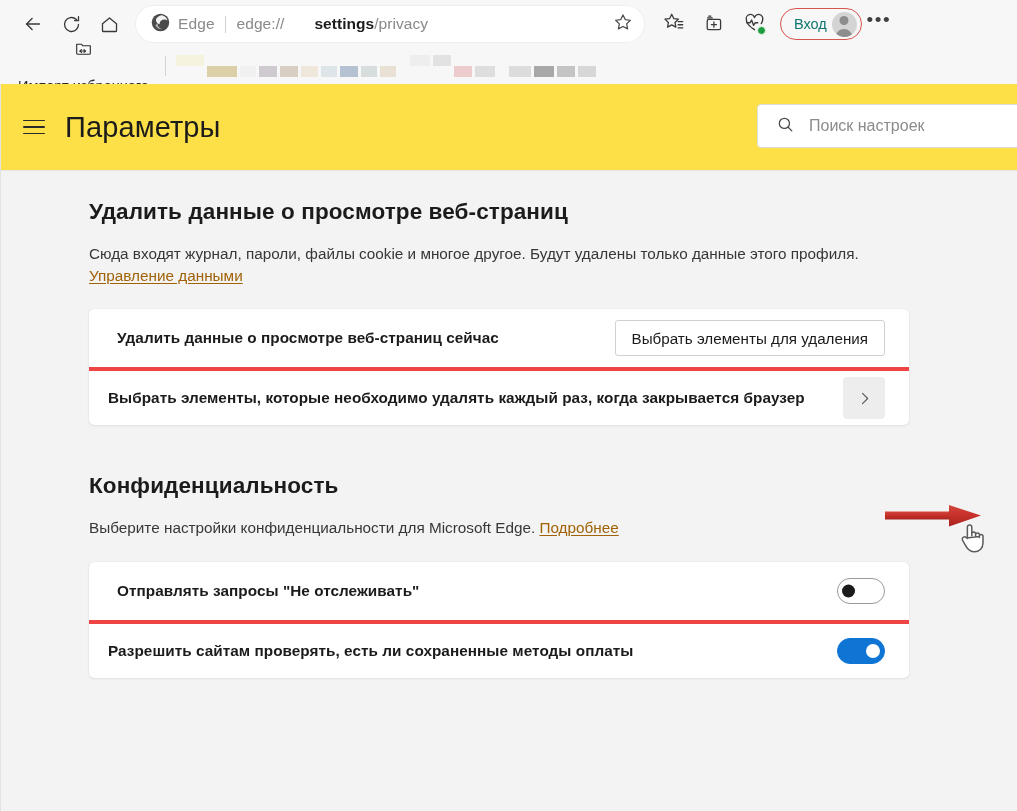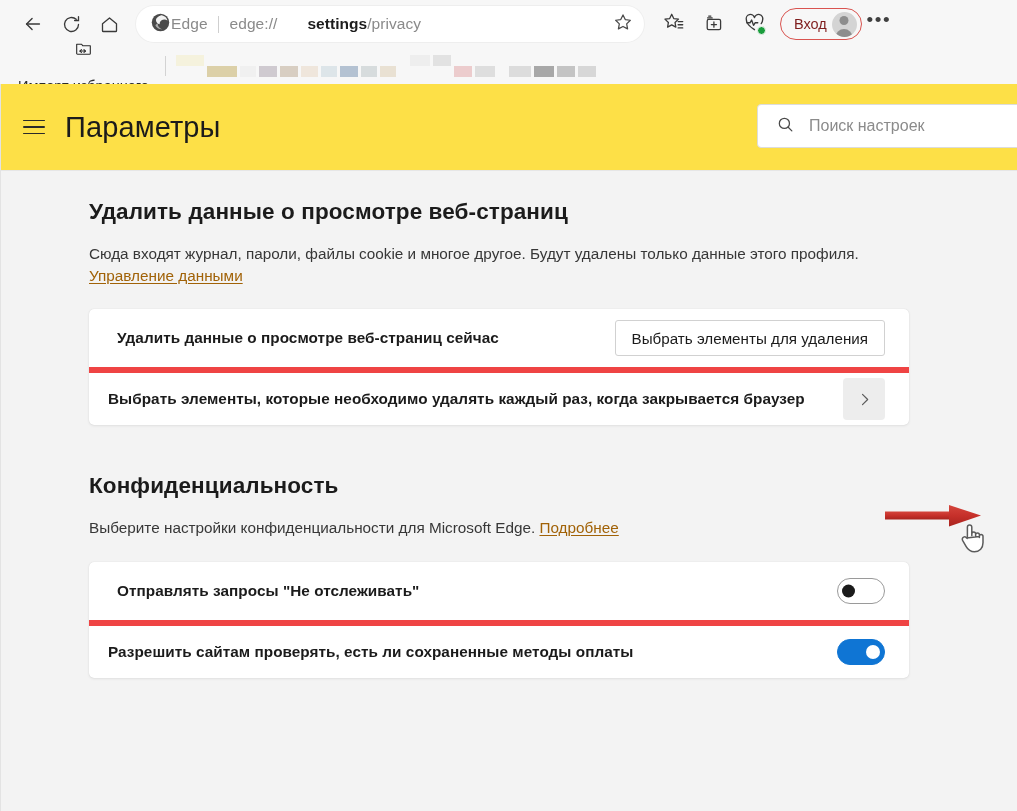--- a/index.html
+++ b/index.html
@@ -38,21 +38,21 @@
     margin: 0 10px 0 8px;
     background: #ffffff;
     border-radius: 18px;
     display: flex;
     align-items: center;
     padding: 0 6px 0 14px;
     max-width: 508px;
     box-shadow: 0 0 0 1px rgba(0,0,0,0.035);
   }
   .edge-brand {
-    display: flex; align-items: center; 
+    display: flex; align-items: center; gap: 7px;
     flex: 0 0 auto;
   }
   .edge-brand-label {
     font-size: 15.5px;
     color: #8a8a8a;
     letter-spacing: .1px;
   }
   .omni-divider {
     width: 1px; height: 17px;
     background: #cfcfcf;
@@ -96,21 +96,21 @@
     height: 32px;
     border: 1.4px solid #d9534f;
     border-radius: 17px;
     padding: 0 4px 0 13px;
     margin-left: 6px;
     flex: 0 0 auto;
     background: transparent;
   }
   .signin-label {
     font-size: 14.5px;
-    color: #7f1d1d;
+    color: #0f766e;
     white-space: nowrap;
   }
   .avatar {
     width: 25px; height: 25px;
     border-radius: 50%;
     background: #d4d4d4;
     position: relative;
     overflow: hidden;
     flex: 0 0 auto;
   }
@@ -269,21 +269,21 @@
     overflow: visible;
   }
   .card-row {
     min-height: 58px;
     display: flex;
     align-items: center;
     justify-content: space-between;
     padding: 0 24px 0 28px;
     position: relative;
   }
-  .card-row + .card-row { border-top: 6px solid #ef4444; padding-left: 19px; }
+  .card-row + .card-row { border-top: 4px solid #ef4444; padding-left: 19px; }
   .row-label {
     font-size: 15.3px;
     color: #1b1b1b;
     font-weight: 600;
     letter-spacing: .05px;
   }
 
   .btn-outline {
     background: #ffffff;
     border: 1px solid #d1d1d1;

